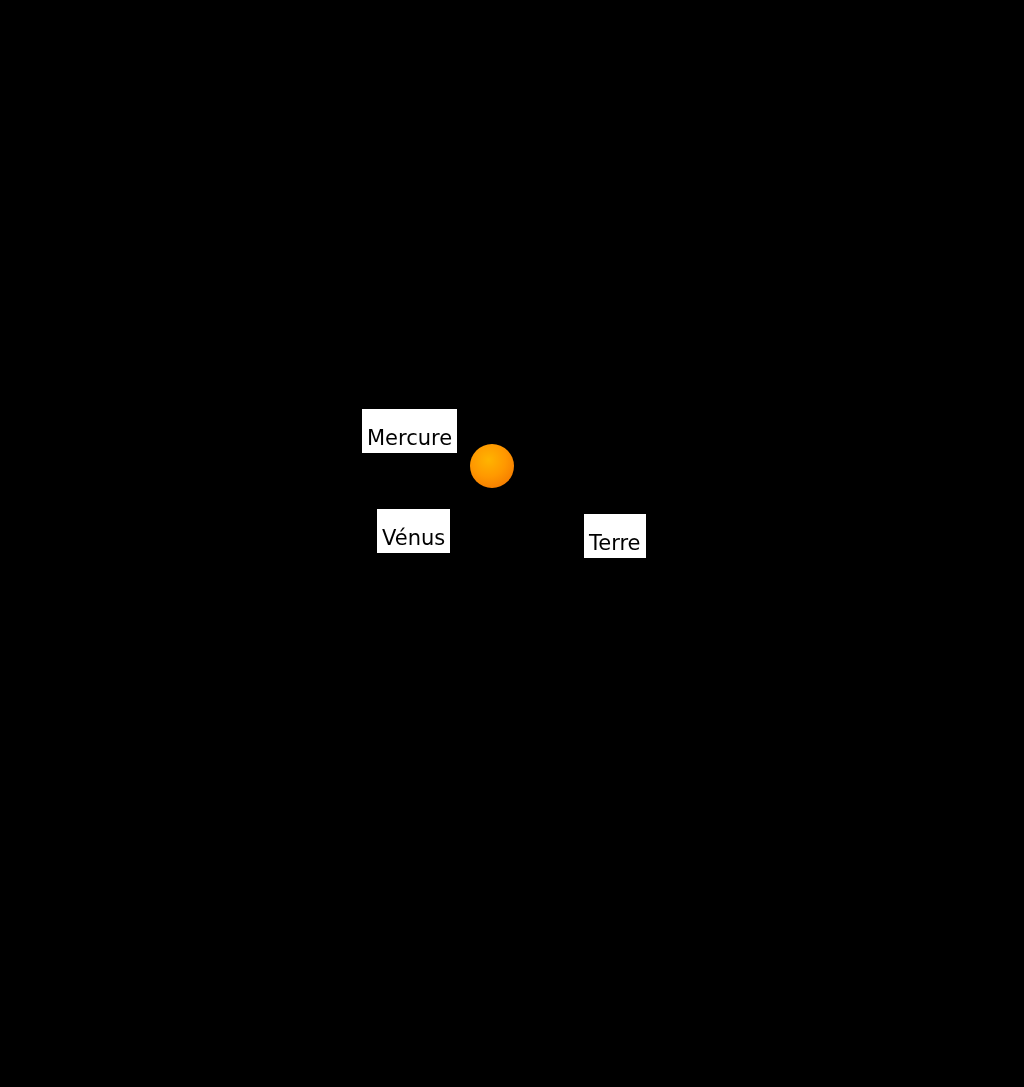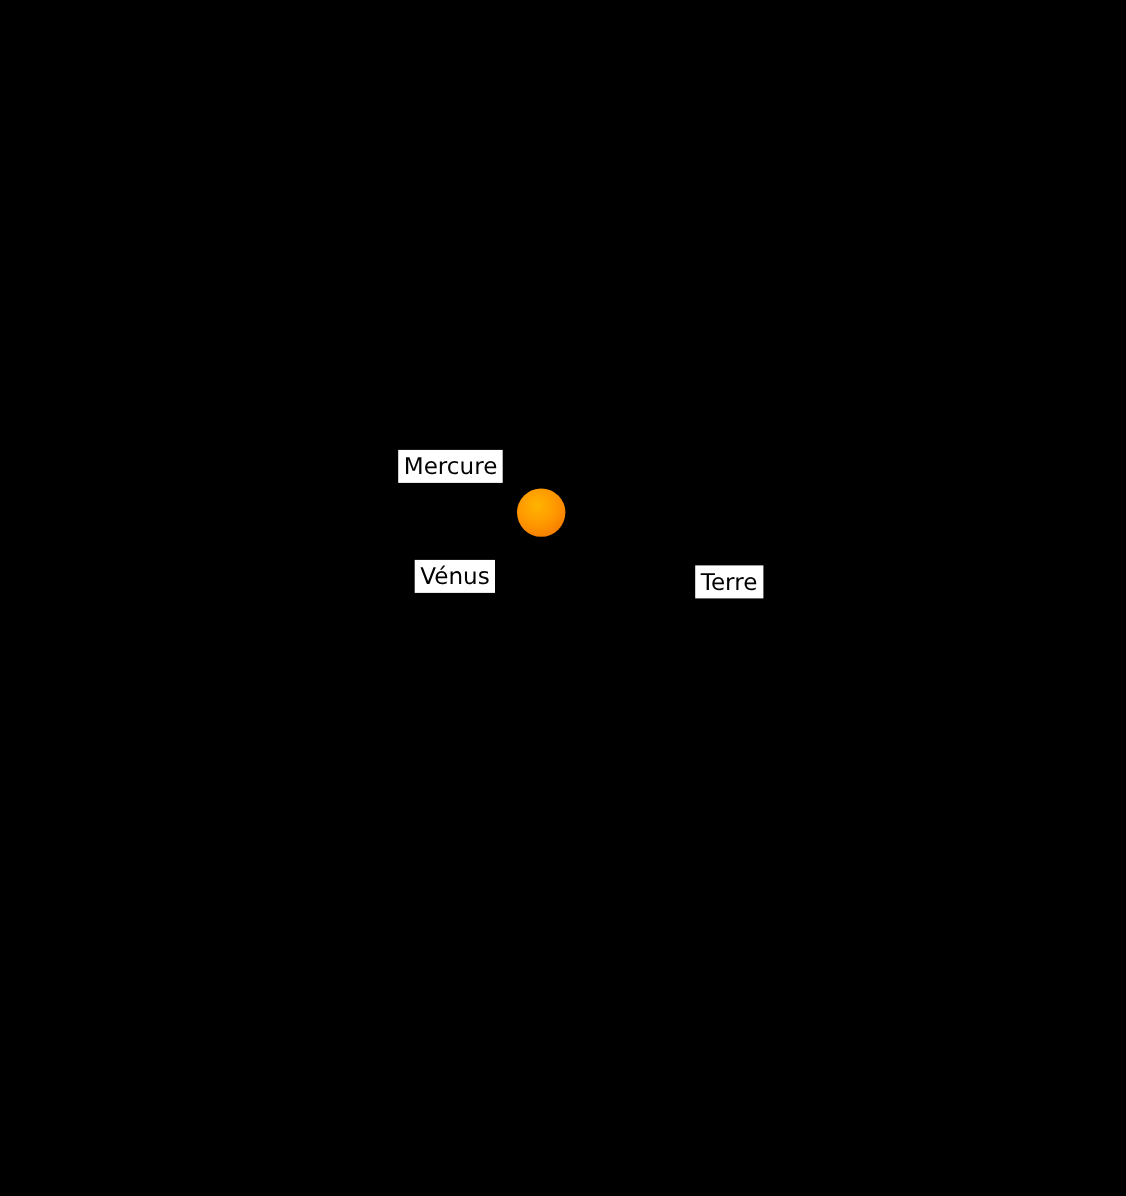--- a/index.html
+++ b/index.html
@@ -23,26 +23,26 @@
     height: 44px;
     border-radius: 50%;
     background: radial-gradient(circle at 42% 36%, #ffb400 0%, #ff9800 45%, #f57c00 80%, #ef6c00 100%);
   }
   .planet-label {
     position: absolute;
     background: #ffffff;
     color: #000000;
     font-size: 21px;
     line-height: 1.1;
-    padding: 4px 5px 3px 5px;
+    padding: 18px 5px 3px 5px;
     white-space: nowrap;
   }
   .label-mercure { left: 362px; top: 409px; }
   .label-venus   { left: 377px; top: 509px; }
-  .label-terre   { left: 584px; top: 514px; margin-left: 48px; }
+  .label-terre   { left: 584px; top: 514px; }
 </style>
 </head>
 <body>
 
 <div class="canvas">
 
   <div class="sun"></div>
 
   <div class="planet-label label-mercure">Mercure</div>
 

